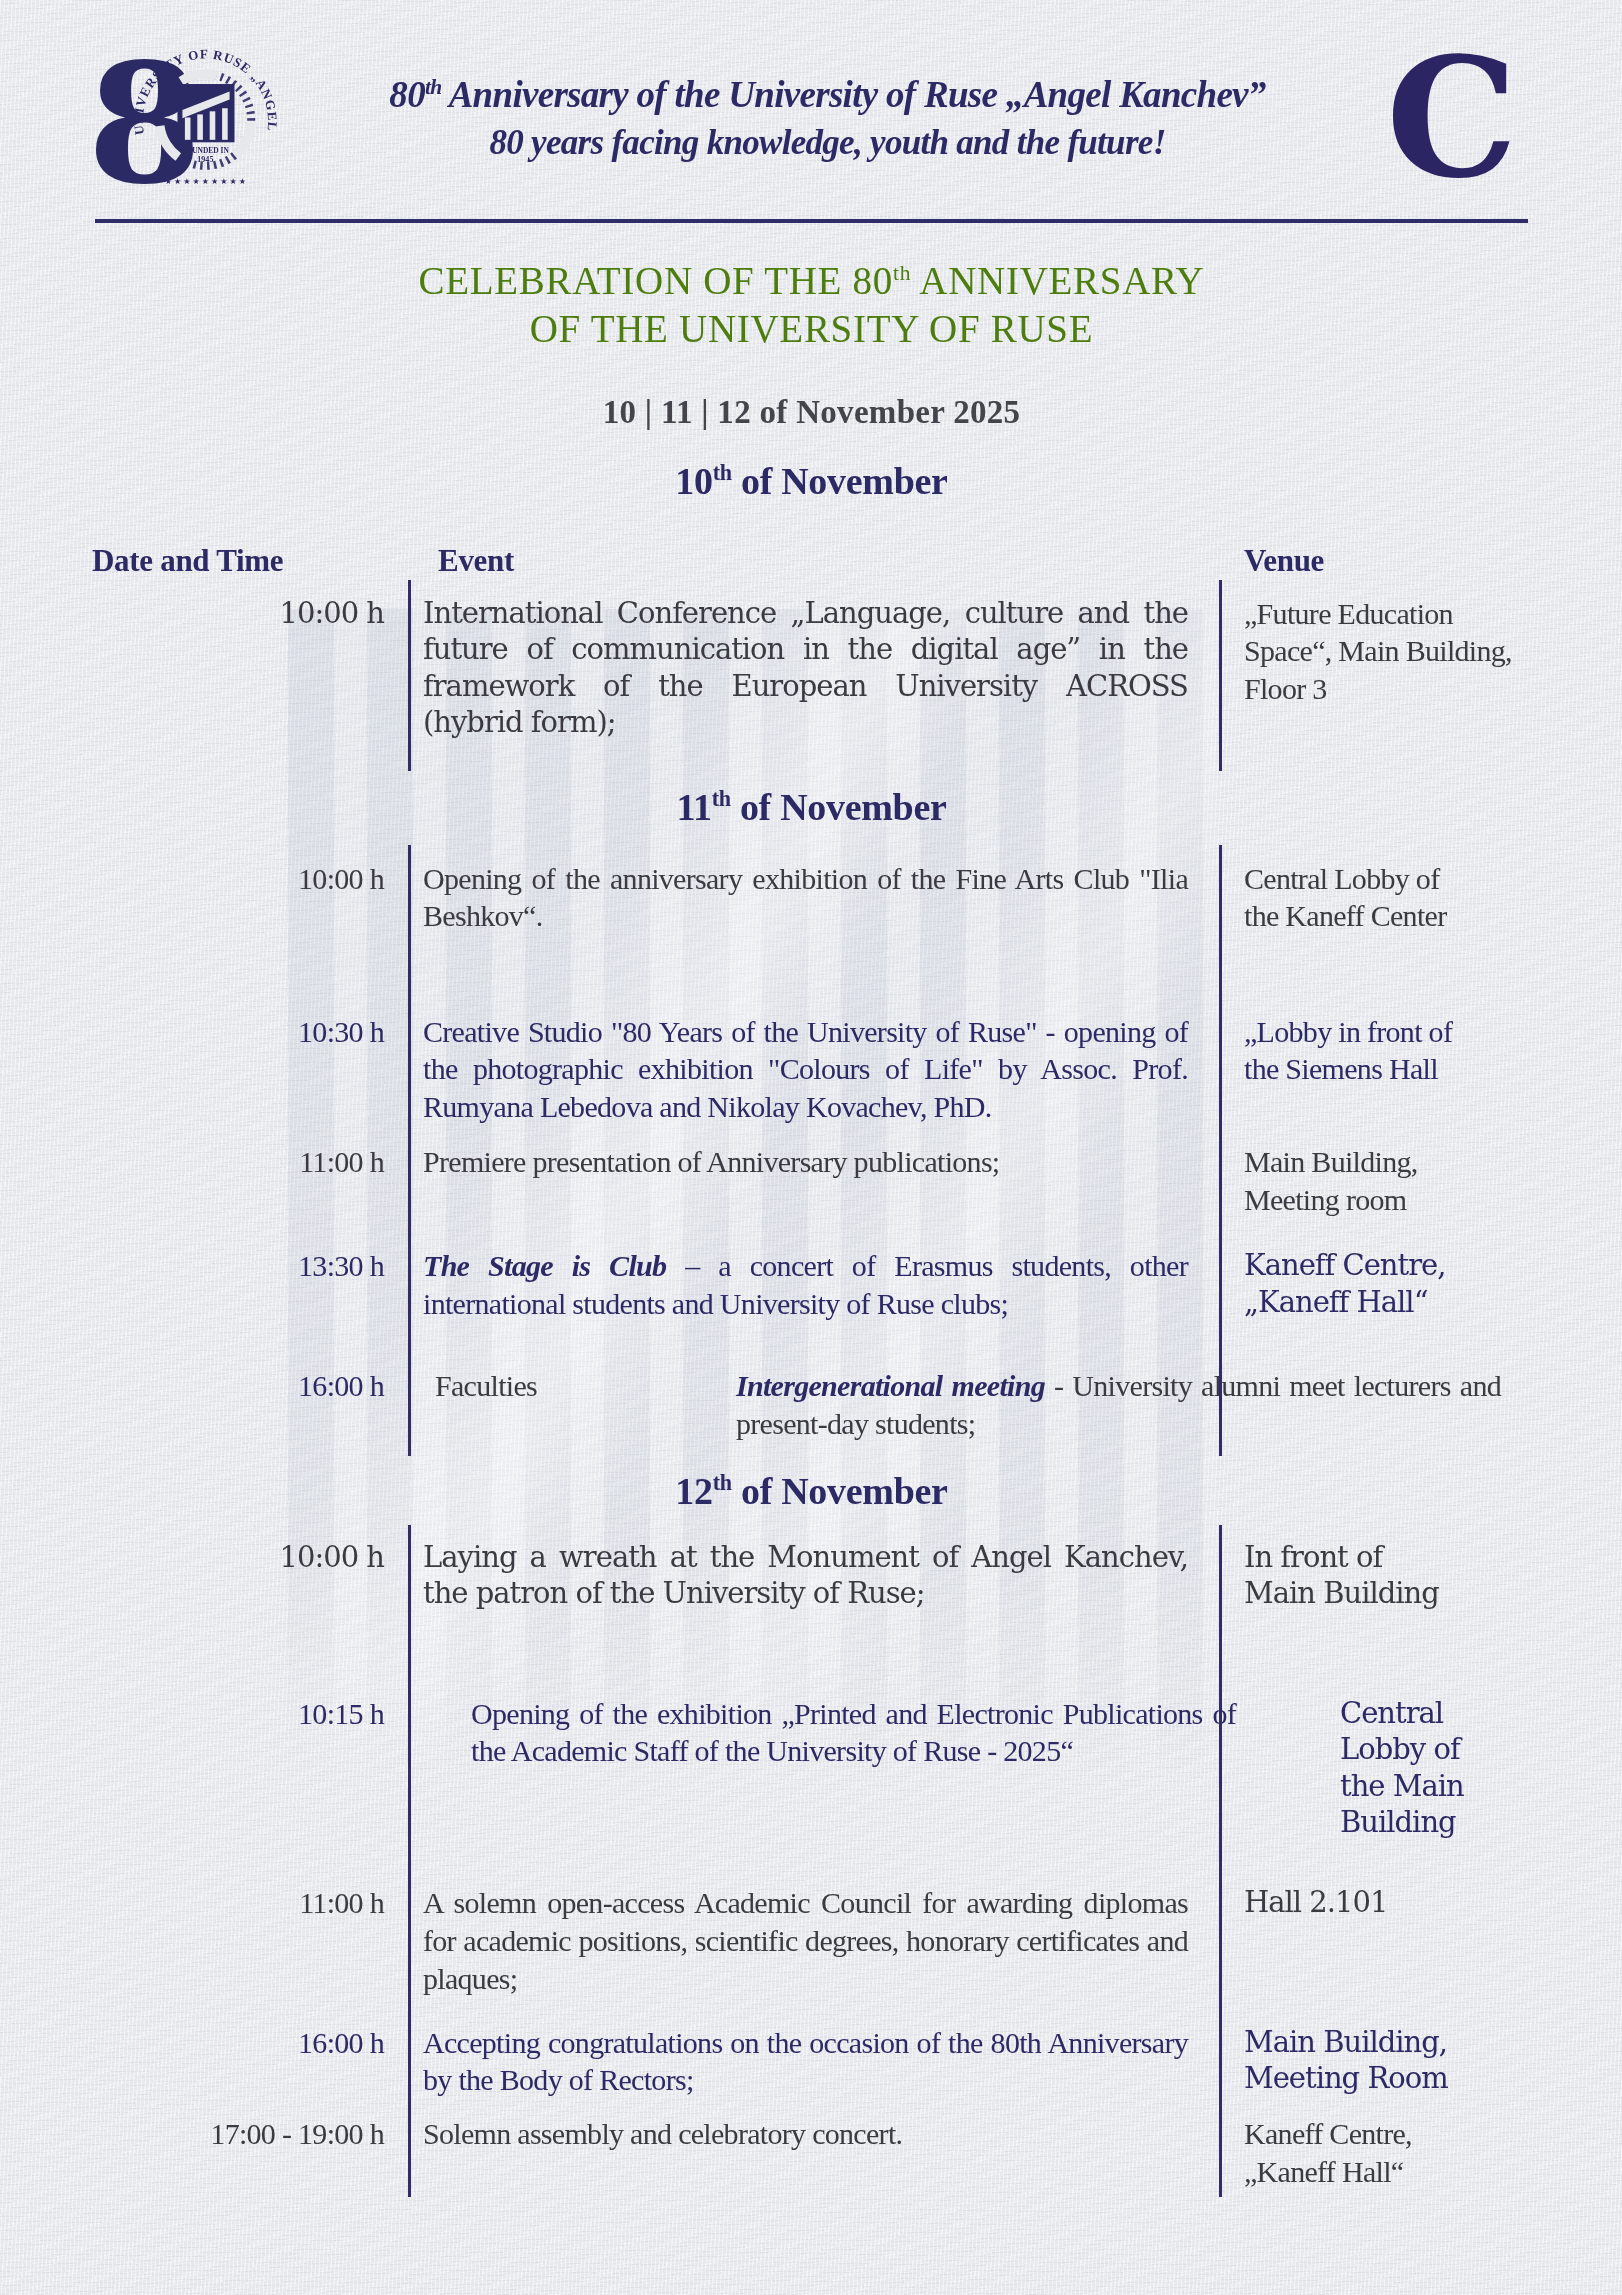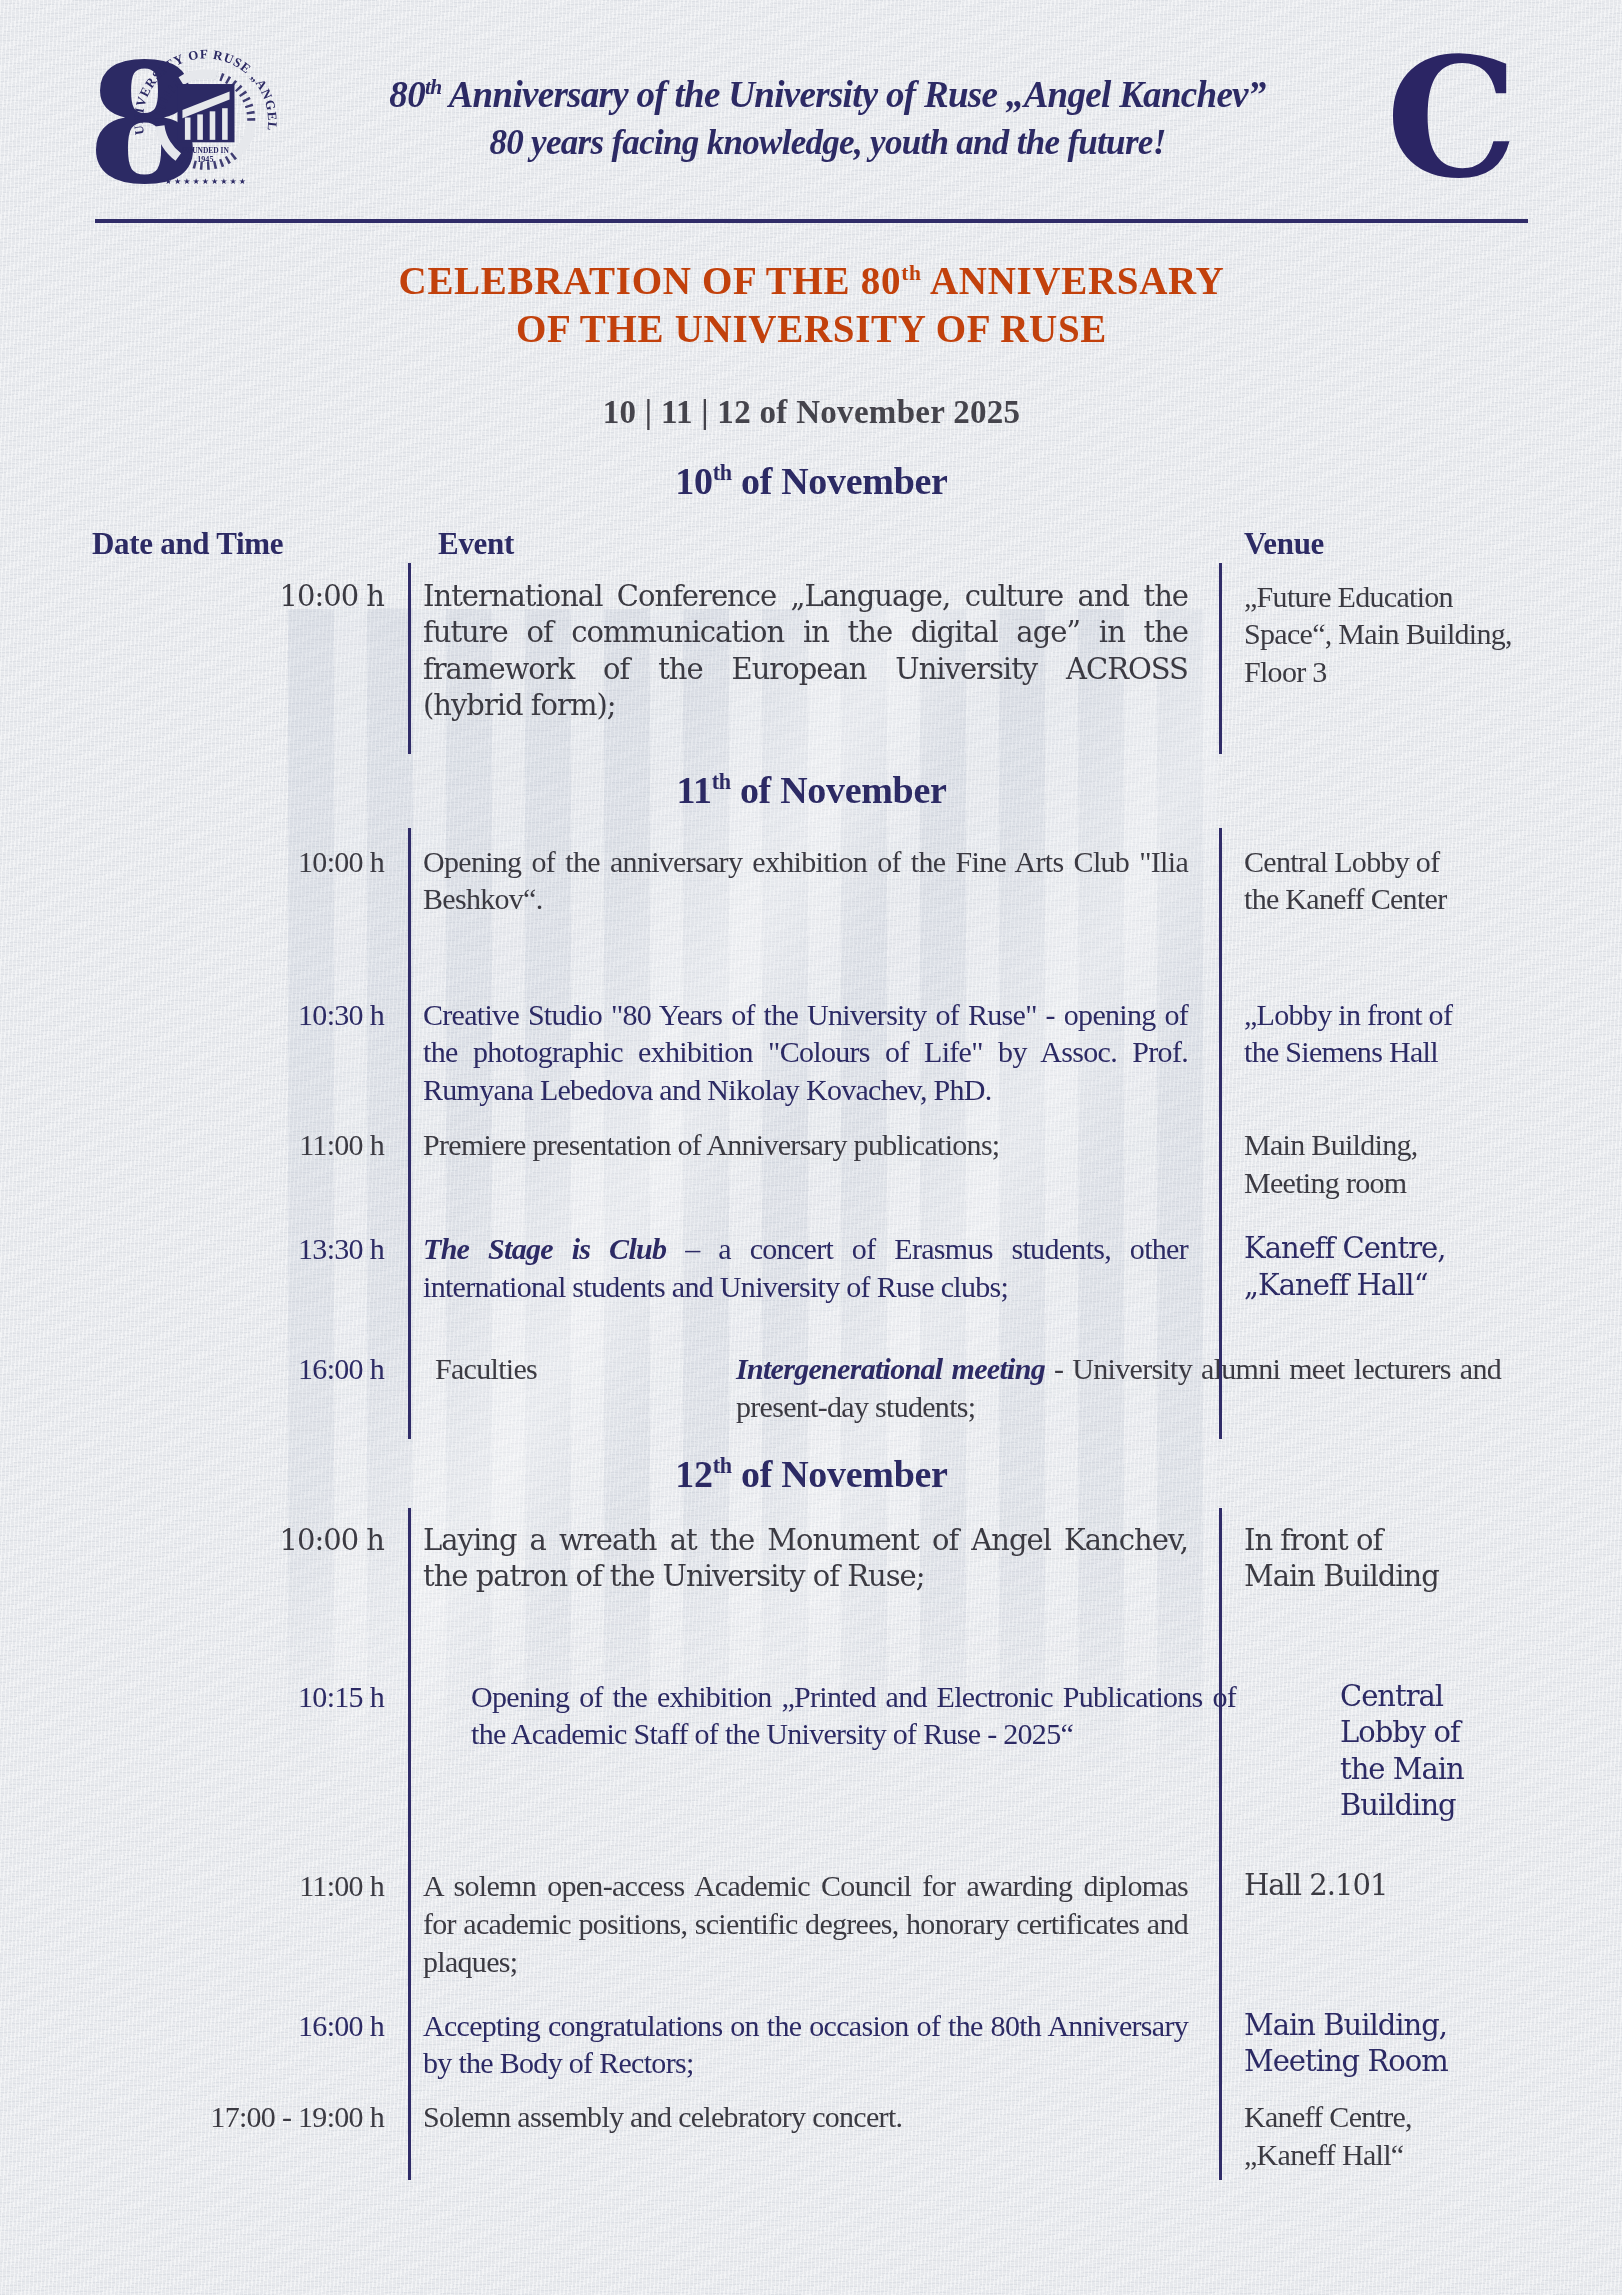--- a/index.html
+++ b/index.html
@@ -61,41 +61,41 @@
     letter-spacing:-0.7px;
   }
   .c-logo{flex:0 0 154px;height:170px;display:flex;align-items:center;justify-content:center;}
   .rule{
     margin:3.9px 95px 0 95px;height:4.6px;background:var(--navy-deep);
   }
 
   
   .title-block{margin-top:34px;text-align:center;}
   .main-title{
-    font-weight:bold;font-size:39px;line-height:1.22;color:#c2410c;
+    font-weight:normal;font-size:39px;line-height:1.22;color:#4d7c0f;
     letter-spacing:0.7px;
   }
   .main-title sup{font-size:55%;}
   .schedule-title{
     margin-top:38px;font-weight:bold;font-size:33px;line-height:1.28;color:#45444c;
     letter-spacing:0.3px;
   }
 
   
   .sections{padding:0 92px;}
   .day-title{
     text-align:center;font-weight:bold;font-size:38px;color:var(--navy);
     letter-spacing:-0.3px;
   }
   .day-title sup{font-size:58%;}
   #sec-0 .day-title{margin-top:26px;}
   #sec-1 .day-title{margin-top:14.4px;margin-bottom:24px;}
   #sec-2 .day-title{margin-top:13px;margin-bottom:19.6px;}
 
-  .col-head{display:flex;margin-top:23px;margin-bottom:9.2px;}
+  .col-head{display:flex;margin-top:40px;margin-bottom:9.2px;}
   .col-head > div{font-weight:bold;font-size:31px;color:var(--navy);letter-spacing:-0.3px;}
   .c-time{flex:0 0 317px;text-align:left;}
   .c-event{flex:0 0 809px;padding-left:29px;}
   .c-venue{flex:1;padding-left:26px;}
 
   .rows{position:relative;}
   .rows::before,.rows::after{
     content:"";position:absolute;top:-7.9px;bottom:0;width:2.6px;background:var(--navy-deep);
   }
   .rows::before{left:316px;}

